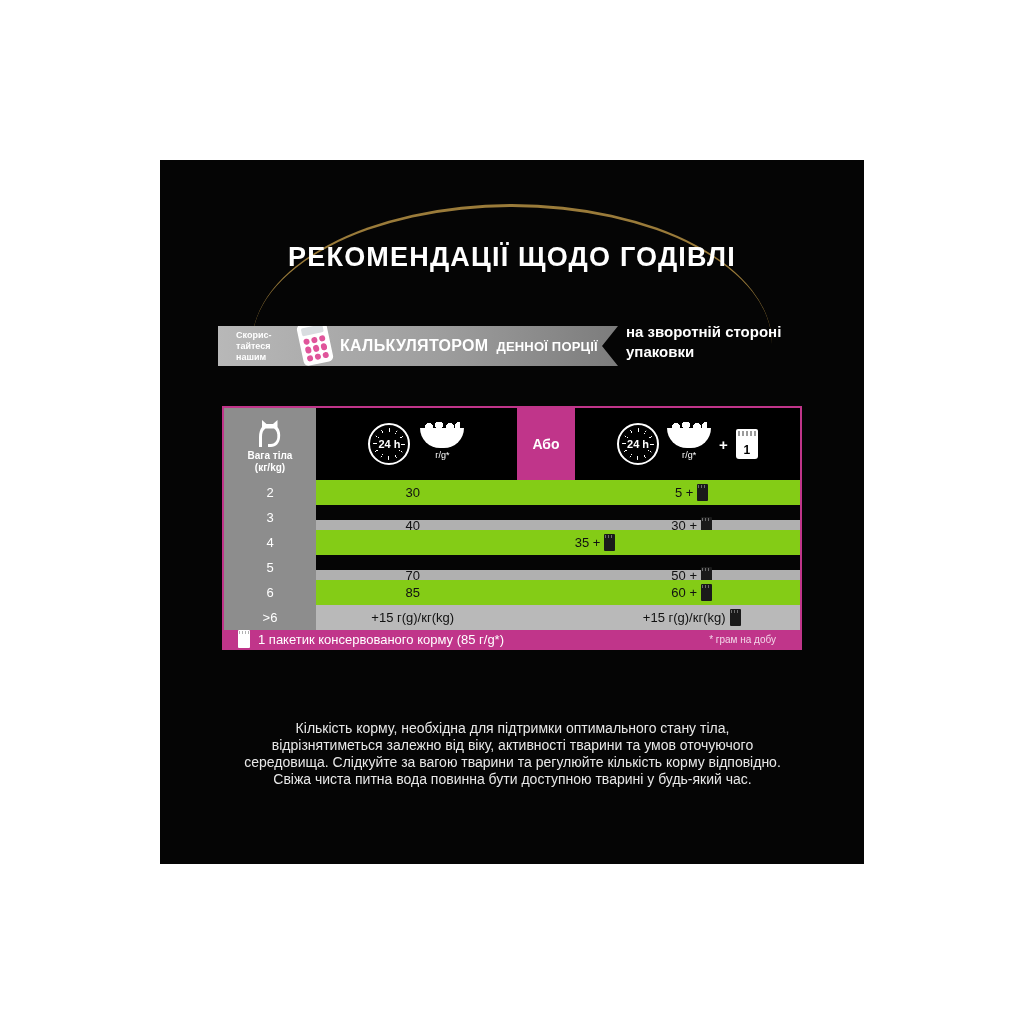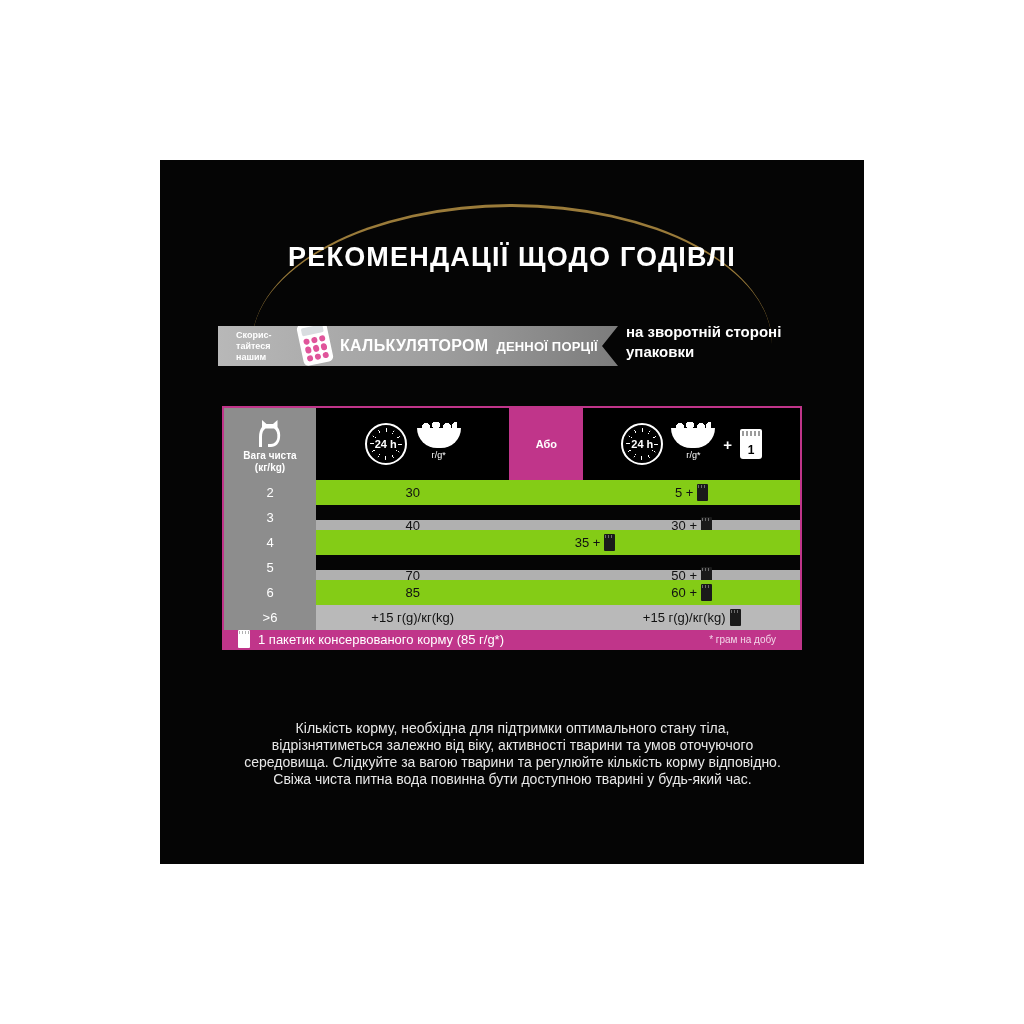--- a/index.html
+++ b/index.html
@@ -178,27 +178,27 @@
     text-align: center;
   }
   .col-a {
     flex: 1;
     display: flex;
     align-items: center;
     justify-content: center;
     gap: 10px;
   }
   .col-or {
-    width: 74px;
+    width: 58px;
     background: #c0358a;
     color: #ffffff;
     display: flex;
     align-items: center;
     justify-content: center;
-    font-size: 11px;
+    font-size: 14px;
     font-weight: bold;
   }
   .col-b {
     flex: 1.12;
     display: flex;
     align-items: center;
     justify-content: center;
     gap: 8px;
   }
   .clock {
@@ -425,21 +425,21 @@
     <div class="calc-right">на зворотній стороні упаковки</div>
   </div>
 
   <div class="table">
 
     <div class="thead">
       <div class="col-weight">
         <svg class="cat-icon" viewBox="0 0 26 30">
           <path fill="#ffffff" d="M5 9 L5 2 L9.5 6 L16 6 L20.5 2 L20.5 9 C23 12 23.5 16 23 20 C22.4 25 19 29 14 29 L11 29 L11 26 L14 26 C17.5 26 20 23 20.3 19.5 C20.7 15.5 19.5 12 17 10.5 L8.5 10.5 C6 12 5 15 5 19 L5 29 L2 29 L2 19 C2 15 3 11.5 5 9 Z"></path>
         </svg>
-        <div class="lbl">Вага чиста</div>
+        <div class="lbl">Вага тіла</div>
         <div class="lbl">(кг/kg)</div>
       </div>
 
       <div class="col-a">
         <div class="clock">
           <div class="ticks"></div>
           <div class="txt">24 h</div>
         </div>
         <div class="bowl">
           <div class="dish">

